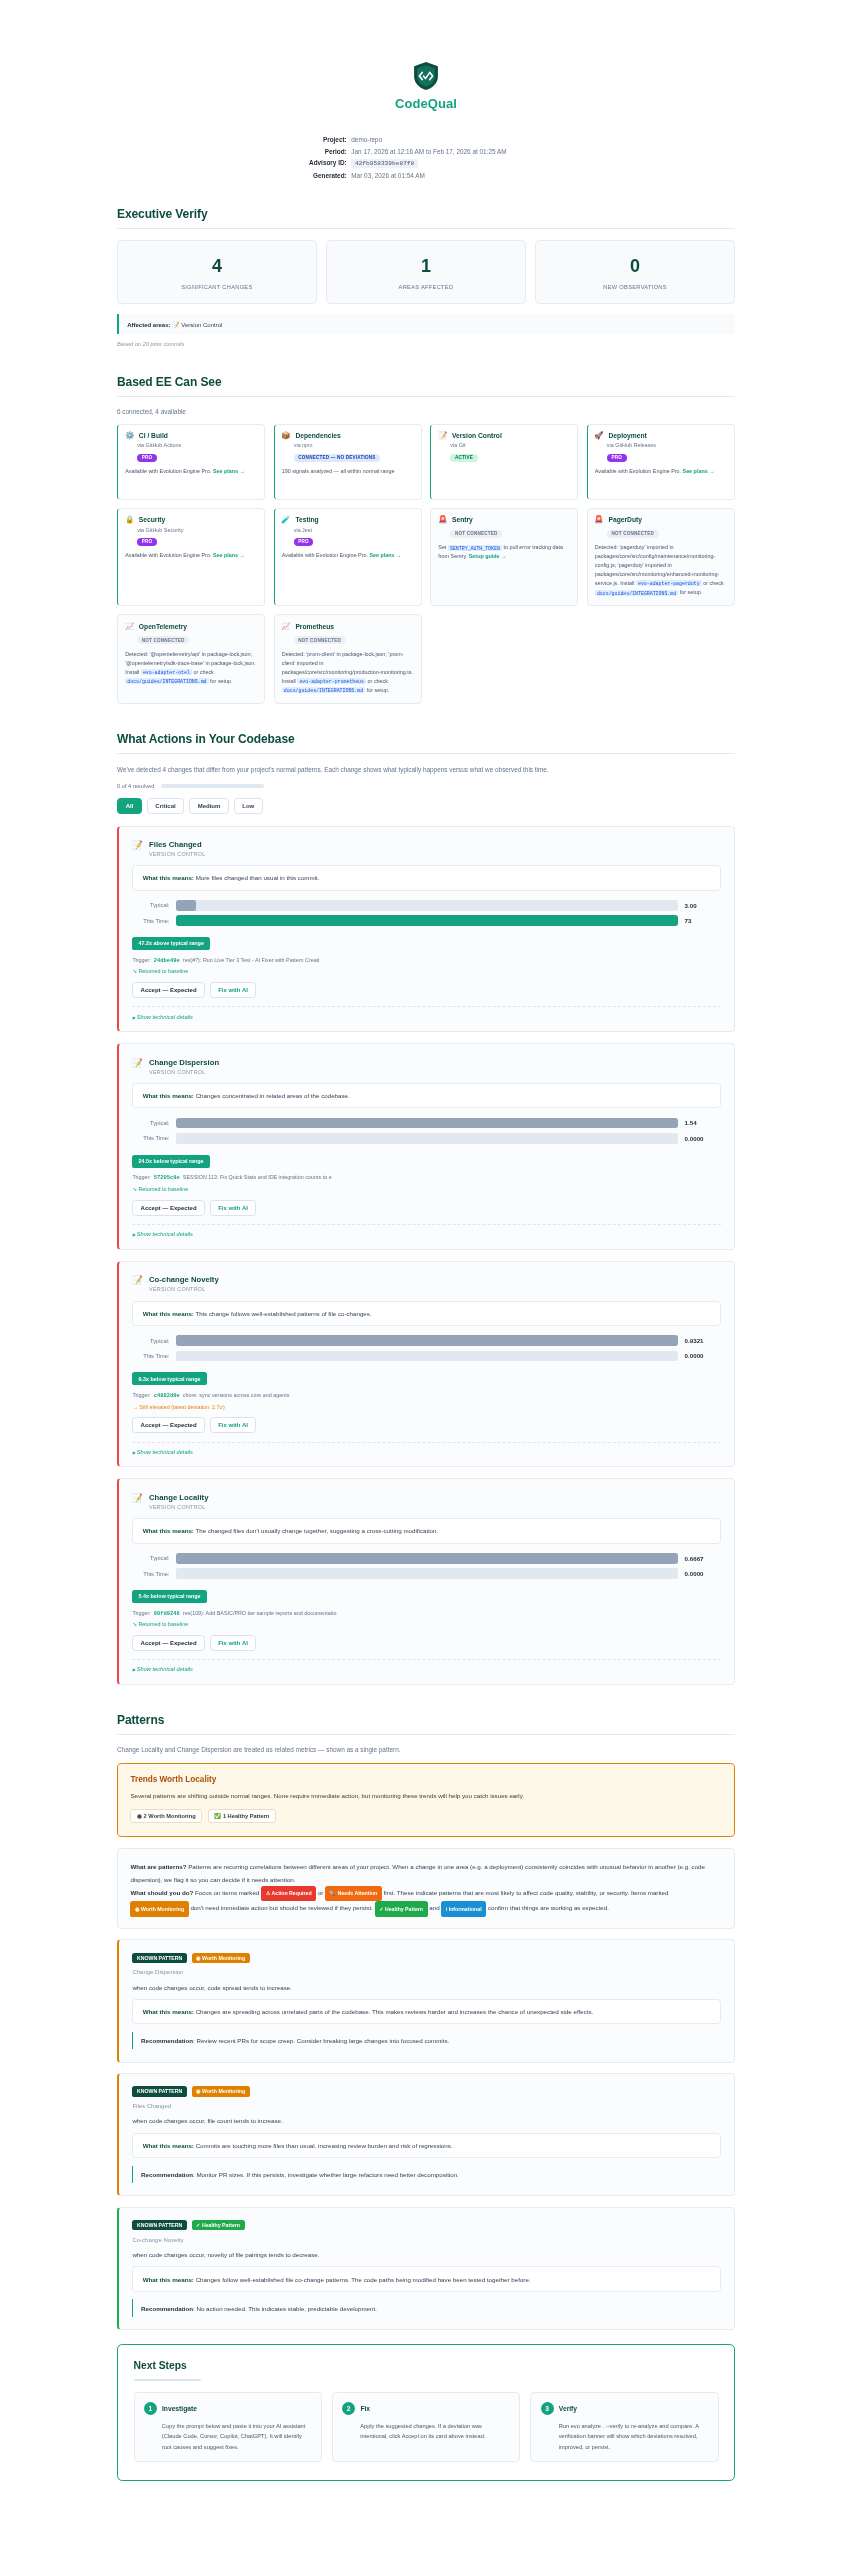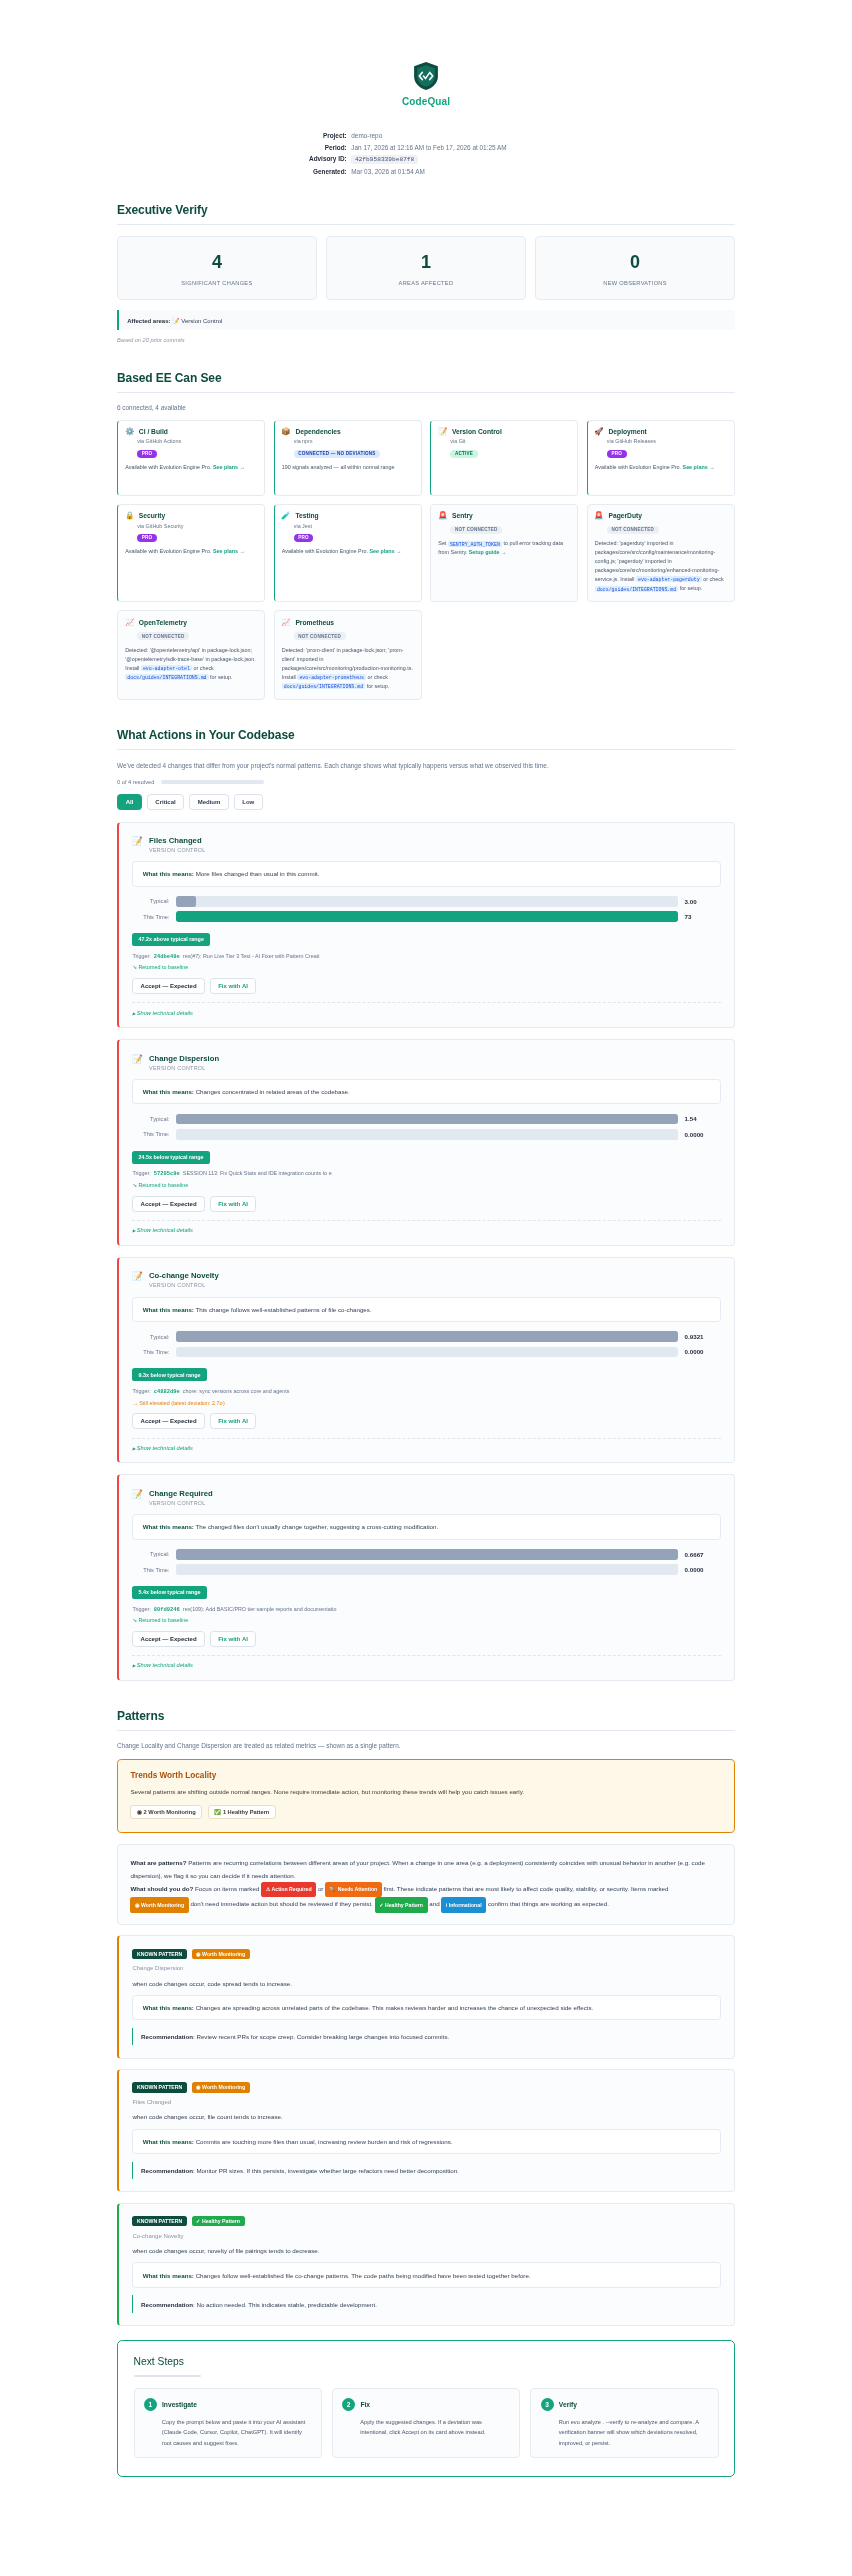--- a/index.html
+++ b/index.html
@@ -8,21 +8,21 @@
     background: #ffffff;
     font-family: "Liberation Sans", sans-serif;
     color: #334155;
     -webkit-font-smoothing: antialiased;
   }
   .page { width: 618px; margin: 0 auto; padding: 0 0 20.6px 0; }
 
   
   .brand { text-align: center; padding-top: 61px; }
   .brand-logo { width: 28px; height: 30px; margin: 0 auto; display: block; }
-  .brand-name { margin-top: 5.2px; font-size: 10px; font-weight: bold; color: #14a37f; letter-spacing: 0.1px; }
+  .brand-name { margin-top: 5.2px; font-size: 13px; font-weight: bold; color: #14a37f; letter-spacing: 0.1px; }
   .doc-title { text-align: center; font-size: 26px; font-weight: bold; color: #0d4c3f; margin-top: 27px; letter-spacing: -0.3px; }
   .meta { margin-top: 25px; font-size: 6.4px; color: #64748b; }
   .meta-row { display: flex; justify-content: center; align-items: baseline; gap: 4.6px; margin-bottom: 4.6px; }
   .meta-label { font-weight: bold; color: #1f2937; text-align: right; width: 155px; }
   .meta-value { width: 309px; text-align: left; color: #64748b; }
   .meta-code { font-family: "Liberation Mono", monospace; background: #eef2f7; border-radius: 2.1px; padding: 1px 3.6px; font-size: 6.2px; color: #475569; }
 
   
   .section { margin-top: 28px; }
   .section-title { font-size: 12px; font-weight: bold; color: #0d4c3f; letter-spacing: -0.1px; }
@@ -114,21 +114,21 @@
   .pattern.healthy { border-left-color: #1faa4b; }
   .pattern-tags { display: flex; gap: 4.6px; align-items: center; }
   .tag.known { background: #0d4c3f; }
   .pattern-metric { font-size: 6px; color: #8a93a5; margin-top: 6.7px; }
   .pattern-desc { font-size: 6.2px; color: #334155; margin-top: 8.2px; }
   .pattern-rec { border-left: 1.5px solid #14a37f; padding: 5.2px 0 5.2px 7.7px; margin-top: 7.7px; font-size: 6.2px; color: #334155; }
   .pattern-rec b { color: #1f2937; }
 
   
   .next { border: 1px solid #14a37f; border-radius: 5.2px; padding: 15.5px 15.5px 17.5px 15.5px; margin-top: 13.4px; }
-  .next-title { font-size: 10.3px; font-weight: normal; color: #0d4c3f; }
+  .next-title { font-size: 10.3px; font-weight: bold; color: #0d4c3f; }
   .next-rule { width: 67px; height: 1.5px; background: #dfe5ee; margin-top: 8.2px; border-radius: 1px; }
   .steps { display: grid; grid-template-columns: repeat(3, 1fr); gap: 10.3px; margin-top: 11.3px; }
   .step { border: 0.5px solid #e6ebf2; background: #fbfcfe; border-radius: 4.1px; padding: 9.3px; }
   .step-head { display: flex; align-items: center; gap: 5.2px; }
   .step-num { width: 13px; height: 13px; border-radius: 50%; background: #14a37f; color: #fff; font-size: 6.7px; font-weight: bold; display: flex; align-items: center; justify-content: center; flex: none; }
   .step-name { font-size: 6.7px; font-weight: bold; color: #0d4c3f; }
   .step-text { font-size: 5.7px; line-height: 1.85; color: #475569; margin-top: 5.2px; margin-left: 18px; }
 </style>
 </head>
 <body>
@@ -371,21 +371,21 @@
               </div>
               <div class="bar-val">0.0000</div>
             </div>
           </div><div class="pill">9.3x below typical range</div><div class="trigger">Trigger:<span class="sha">c4882d9e</span>chore: sync versions across core and agents</div><div class="trend elevated">→ Still elevated (latest deviation: 2.7σ)</div><div class="dev-actions">
             <button class="btn-ghost">Accept — Expected</button>
             <button class="btn-ghost accent">Fix with AI</button>
           </div><div class="dev-sep"></div><div class="show-tech">Show technical details</div></div>
         <div class="dev"><div class="dev-head">
             <span class="dev-emoji">📝</span>
             <div>
-              <div class="dev-name">Change Required</div>
+              <div class="dev-name">Change Locality</div>
               <div class="dev-family">VERSION CONTROL</div>
             </div>
           </div><div class="means"><b>What this means:</b> The changed files don't usually change together, suggesting a cross-cutting modification.</div><div class="bars">
             <div class="bar-row">
               <div class="bar-label">Typical:</div>
               <div class="bar-track">
                 <div class="bar-fill typical" style="width: 100%;"></div>
               </div>
               <div class="bar-val">0.6667</div>
             </div>

